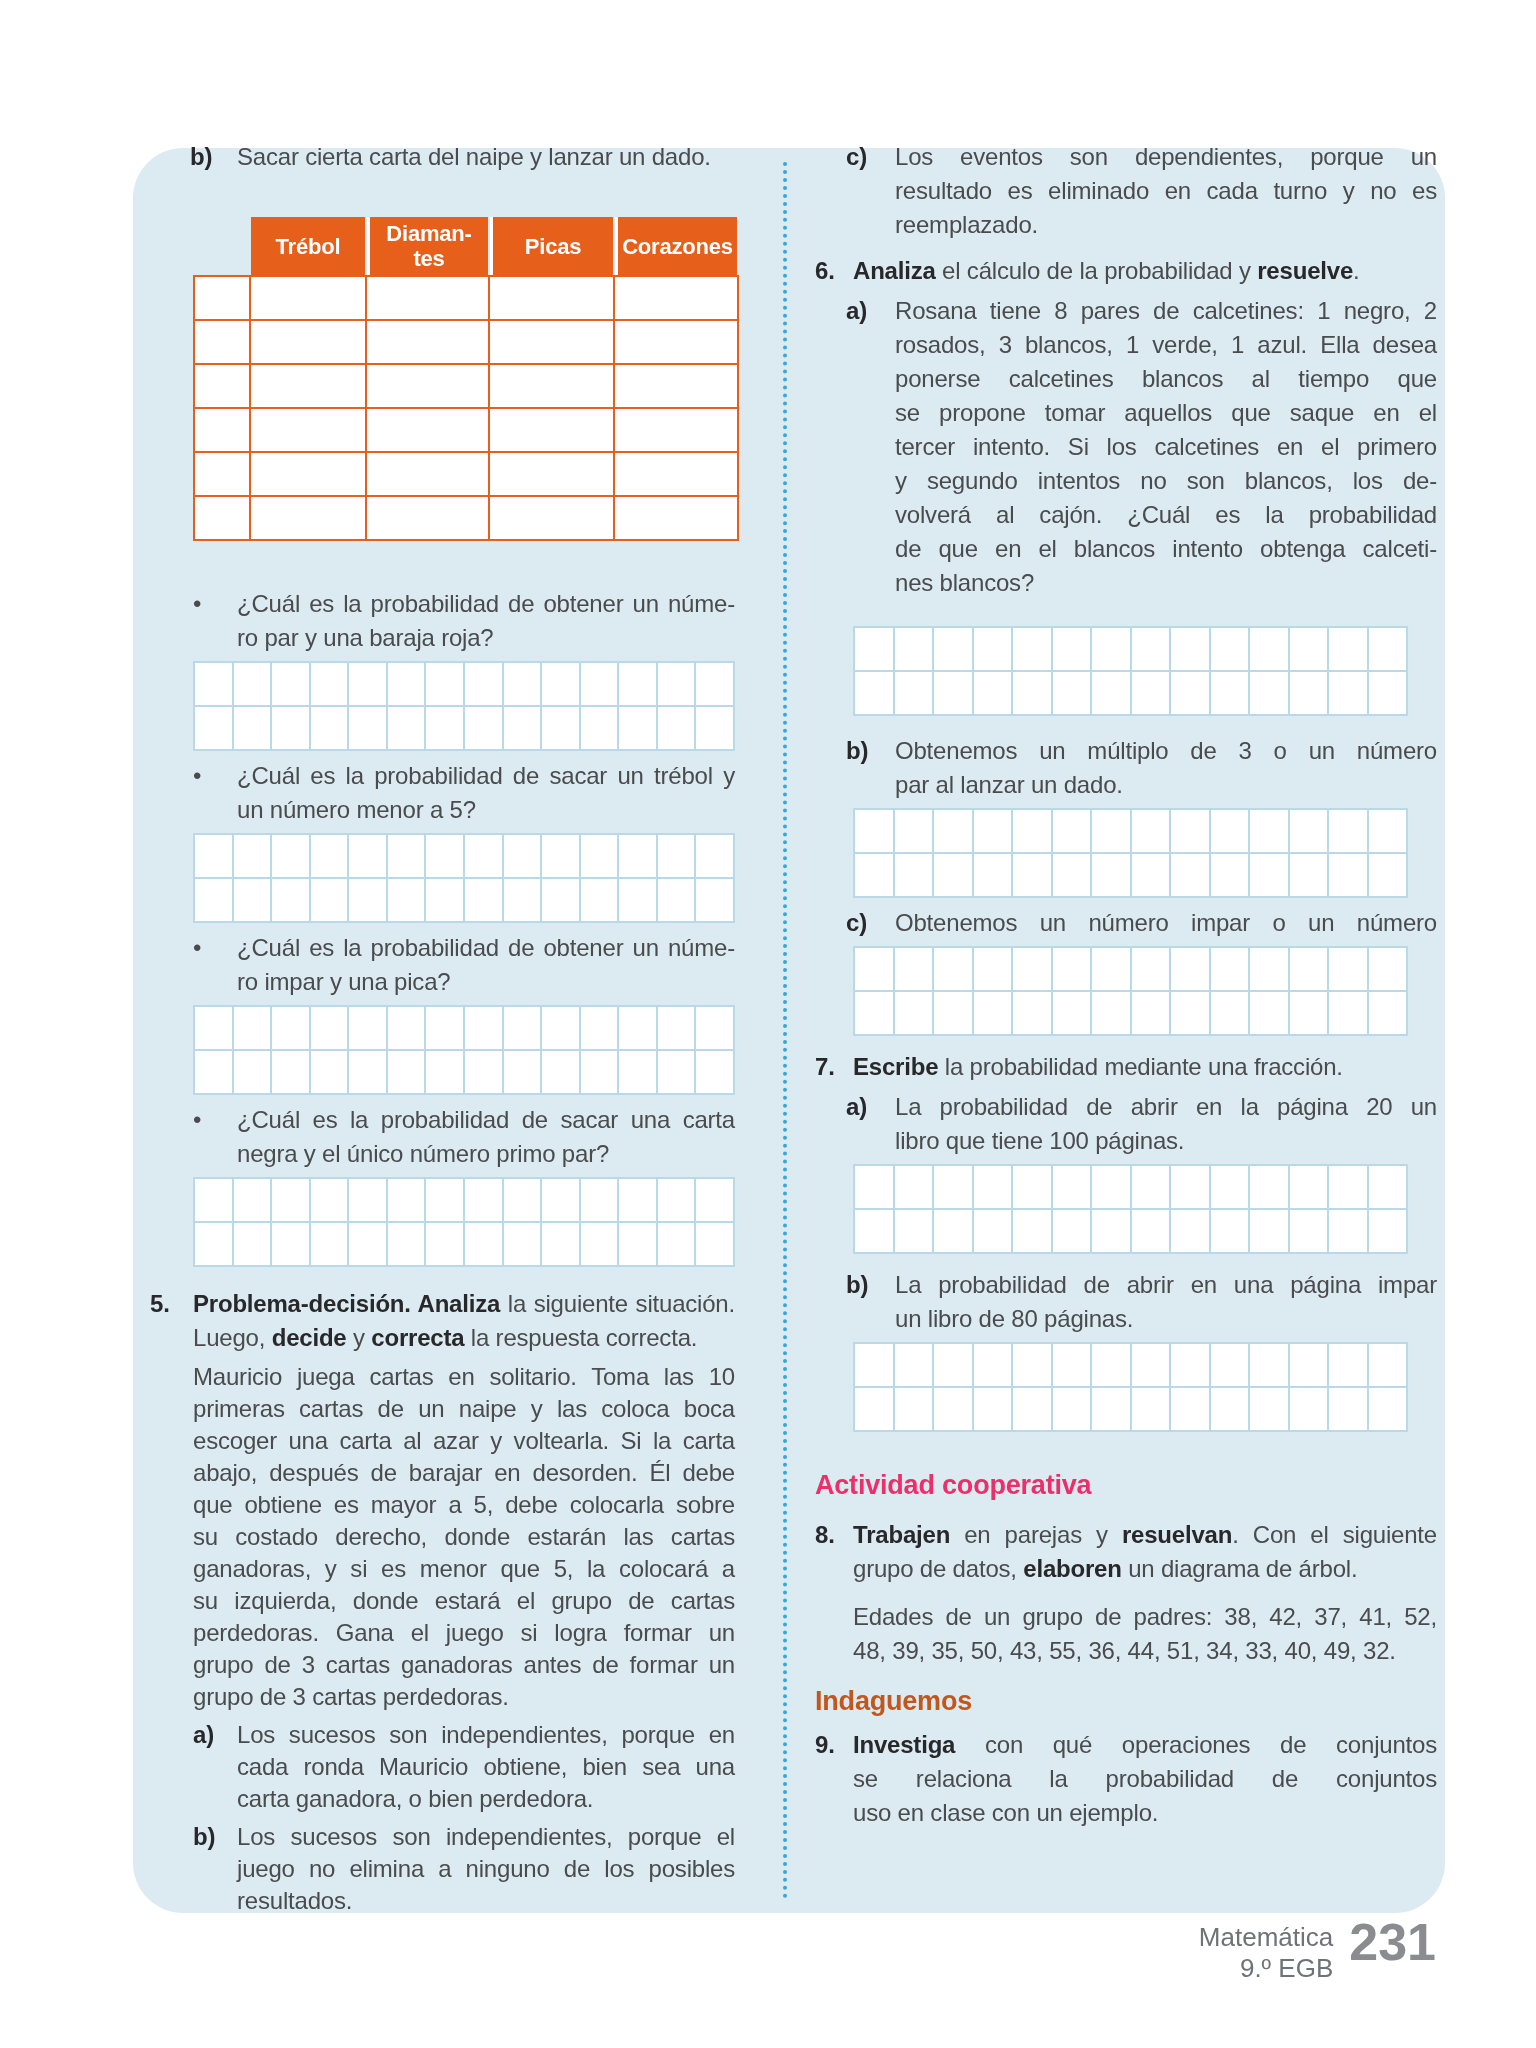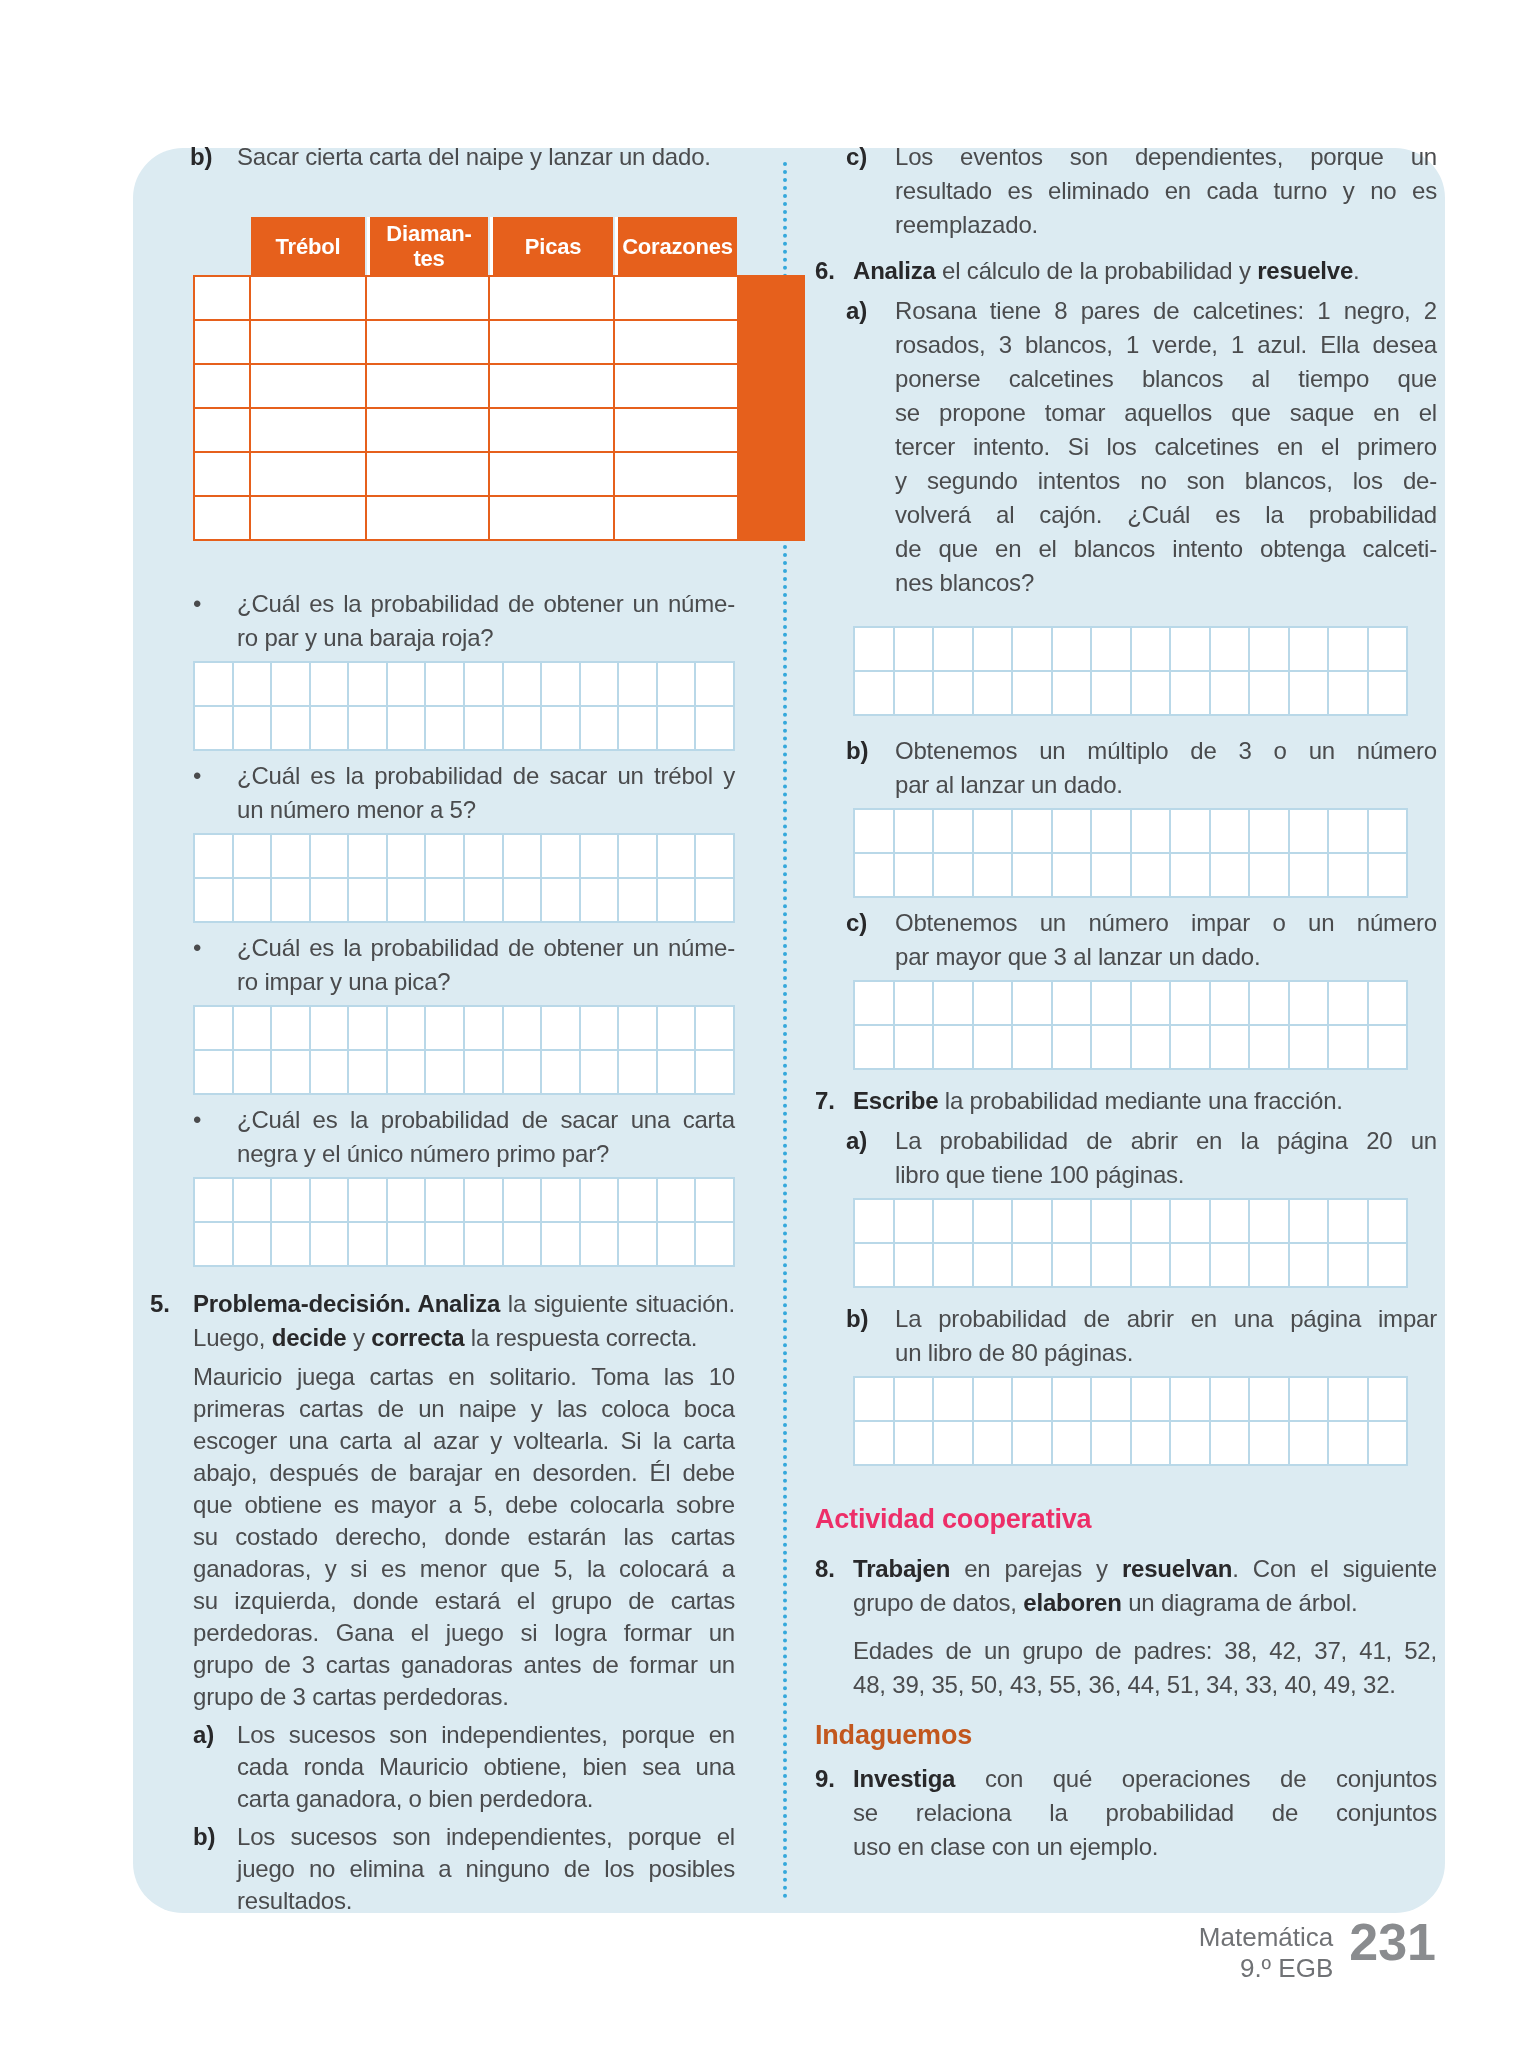--- a/index.html
+++ b/index.html
@@ -17,21 +17,21 @@
            border-left:4px dotted var(--divider-blue);}
   .col{position:absolute;top:137px;font-size:24px;line-height:34px;letter-spacing:-0.2px;}
   .col-left{left:150px;width:585px;}
   .col-right{left:815px;width:622px;}
   .bld{font-weight:bold;color:var(--text-bold);}
   .ln{min-height:34px;}
   .jl{text-align:justify;text-align-last:justify;}
   
   .brow{display:flex;margin-top:3px;margin-left:40px;}
   .brow .lab{width:47px;flex:none;}
-  .ptable{margin-left:43px;width:612px;margin-top:41px;}
+  .ptable{margin-left:43px;width:546px;margin-top:41px;}
   .thead{display:grid;grid-template-columns:54px 114px 121px 123px 122px;gap:2px;
          border:2px solid transparent;border-bottom:none;}
   .thead .hc{height:58px;background:var(--orange);color:#fff;font-weight:bold;font-size:22px;
              line-height:25px;display:flex;align-items:center;justify-content:center;
              text-align:center;padding:2px 4px;}
   .thead .hc.sep{border-left:3px solid #fff;}
   .thead .ghost{background:transparent;}
   .tbody{display:grid;grid-template-columns:54px 114px 121px 123px 122px;grid-auto-rows:42px;
          gap:2px;background:var(--orange);border:2px solid var(--orange);}
   .tbody .gc{background:#fff;}
@@ -420,21 +420,20 @@
       <span class="gc"></span>
       <span class="gc"></span>
       <span class="gc"></span>
       <span class="gc"></span>
     </div>
 
   <div class="letitem" style="margin-top:8px;">
     <span class="lab">c)</span>
     <div class="body">
       <div class="ln jl">Obtenemos un número impar o un número</div>
-      <div class="ln">par mayor que 3 al lanzar un dado.</div>
     </div>
   </div>
   <div class="agrid gr">
       <span class="gc"></span>
       <span class="gc"></span>
       <span class="gc"></span>
       <span class="gc"></span>
       <span class="gc"></span>
       <span class="gc"></span>
       <span class="gc"></span>

